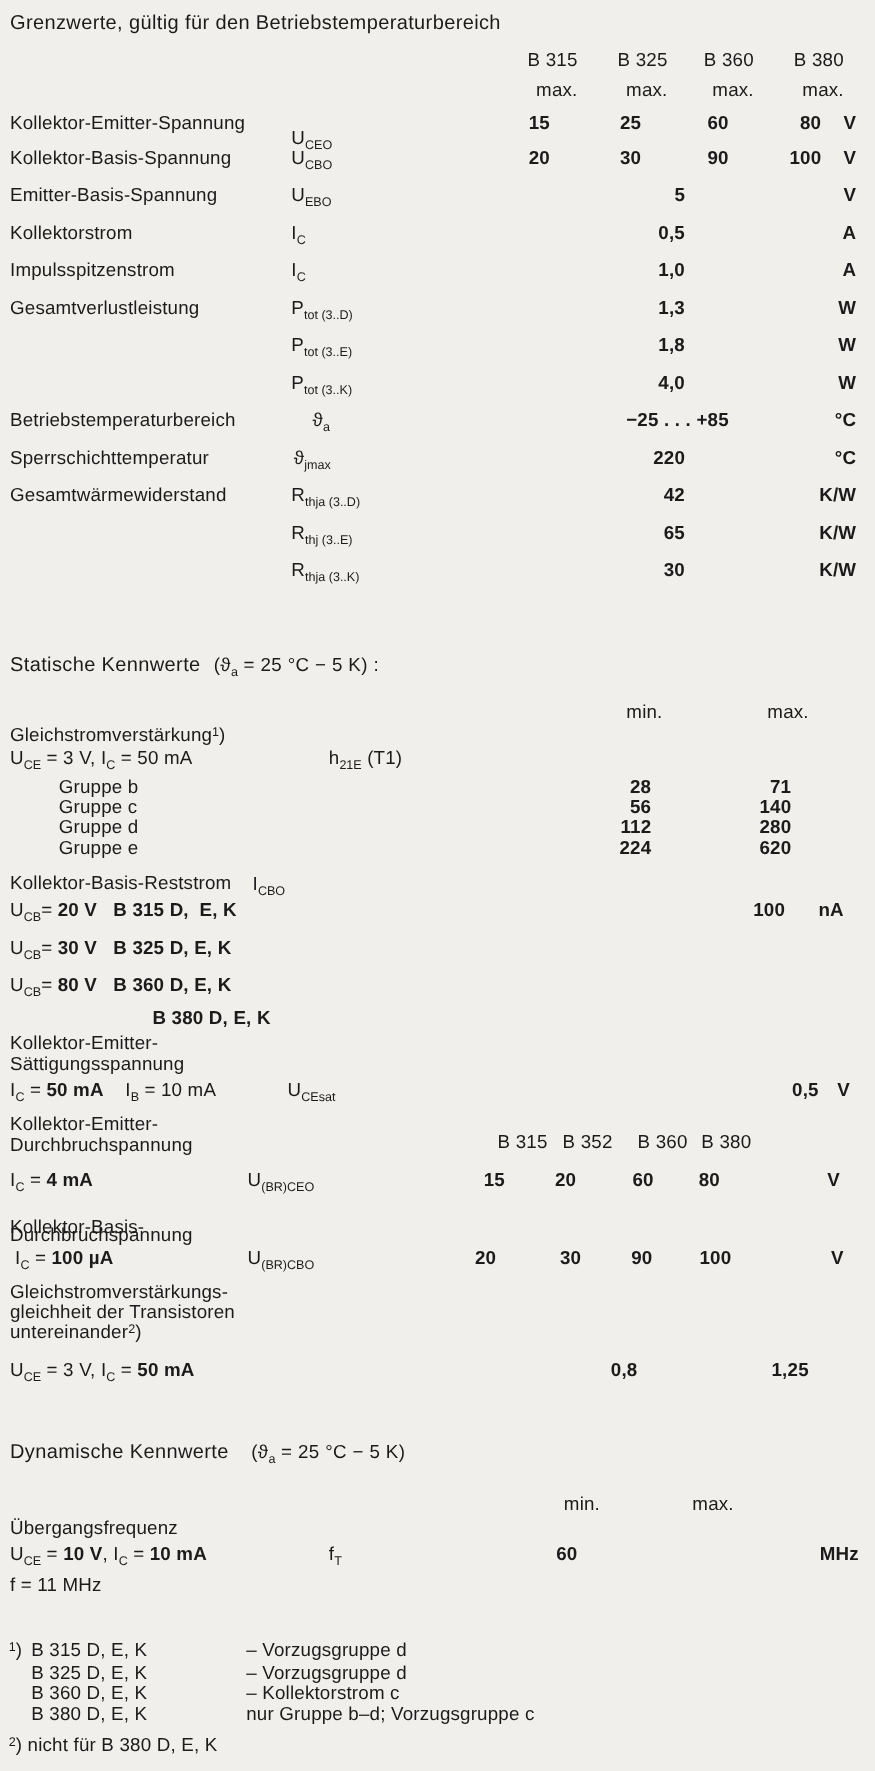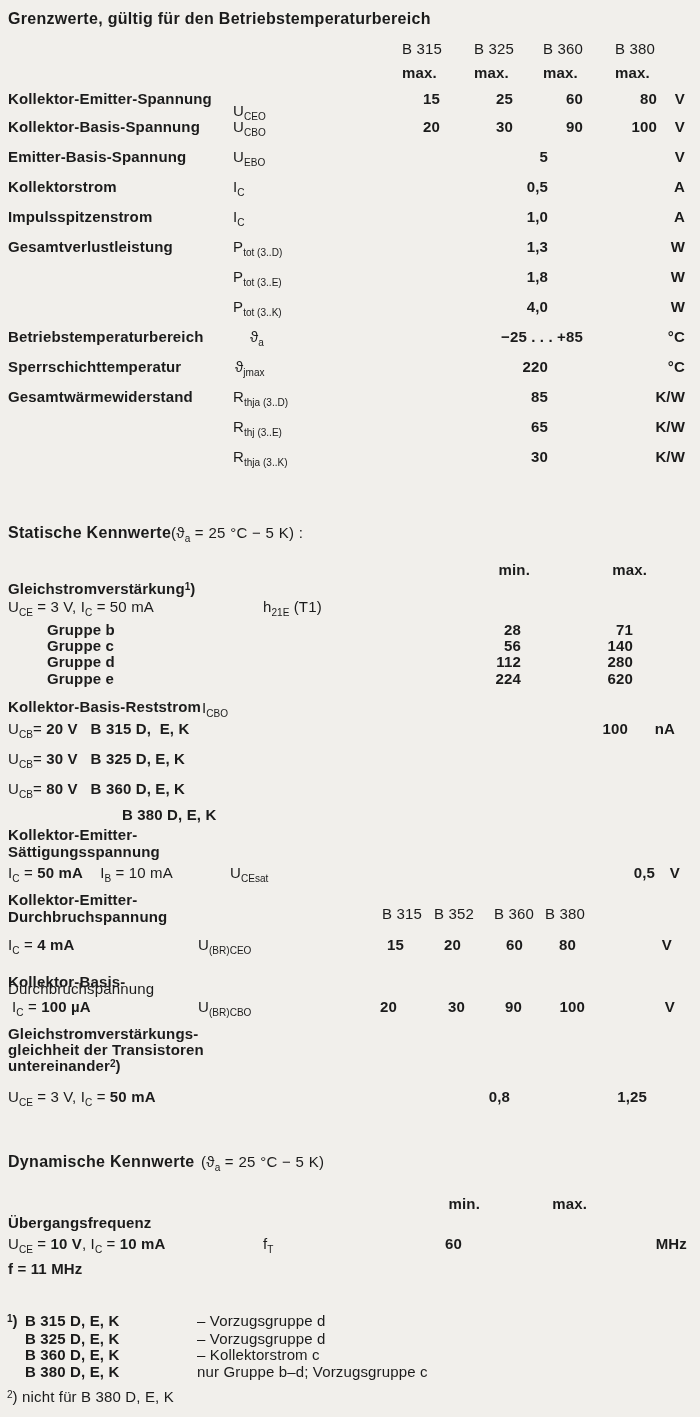--- a/index.html
+++ b/index.html
@@ -1,23 +1,23 @@
 <!DOCTYPE html>
 <html><head>
 <meta charset="utf-8">
 <style>
   html,body{margin:0;padding:0;background:#d8d6d2}
   .page{position:relative;width:700px;height:1417px;margin:0 auto;background:#f1efeb;
         font-family:"Liberation Sans",sans-serif;color:#1b1b1b;overflow:hidden}
   .it{position:absolute;white-space:pre;font-size:15px;line-height:17px;letter-spacing:.15px}
-  .b{font-weight:700}
+  .b{font-weight:400}
   .t1{font-size:16px;letter-spacing:.3px}
   .num{font-weight:700;text-align:right}
   .unit{font-weight:700;text-align:right}
-  .ctr{text-align:left}
+  .ctr{text-align:right}
   .rt{text-align:right}
   sub{font-size:67%;position:relative;top:.36em;vertical-align:baseline;letter-spacing:0;line-height:0}
   sup{font-size:67%;position:relative;top:-.42em;vertical-align:baseline;letter-spacing:0;line-height:0}
 </style>
 </head>
 <body>
 
 <div class="page">
 
   <div class="it t1" style="left:8px;top:10px"><span class="b">Grenzwerte,</span><span class="b"> gültig für den Betriebstemperaturbereich</span></div>
@@ -80,21 +80,21 @@
   <span class="it num" style="left:443px;top:328px;width:140px">−25 . . . +85</span>
   <span class="it unit" style="left:630px;top:328px;width:55px">°C</span>
 
   <span class="it b" style="left:8px;top:358px">Sperrschichttemperatur</span>
   <span class="it" style="left:235px;top:358px">ϑ<sub>jmax</sub></span>
   <span class="it num" style="left:468px;top:358px;width:80px">220</span>
   <span class="it unit" style="left:630px;top:358px;width:55px">°C</span>
 
   <span class="it b" style="left:8px;top:388px">Gesamtwärmewiderstand</span>
   <span class="it" style="left:233px;top:388px">R<sub>thja (3..D)</sub></span>
-  <span class="it num" style="left:468px;top:388px;width:80px">85</span>
+  <span class="it num" style="left:468px;top:388px;width:80px">42</span>
   <span class="it unit" style="left:630px;top:388px;width:55px">K/W</span>
 
   <span class="it" style="left:233px;top:418px">R<sub>thj (3..E)</sub></span>
   <span class="it num" style="left:468px;top:418px;width:80px">65</span>
   <span class="it unit" style="left:630px;top:418px;width:55px">K/W</span>
 
   <span class="it" style="left:233px;top:448px">R<sub>thja (3..K)</sub></span>
   <span class="it num" style="left:468px;top:448px;width:80px">30</span>
   <span class="it unit" style="left:630px;top:448px;width:55px">K/W</span>
 

